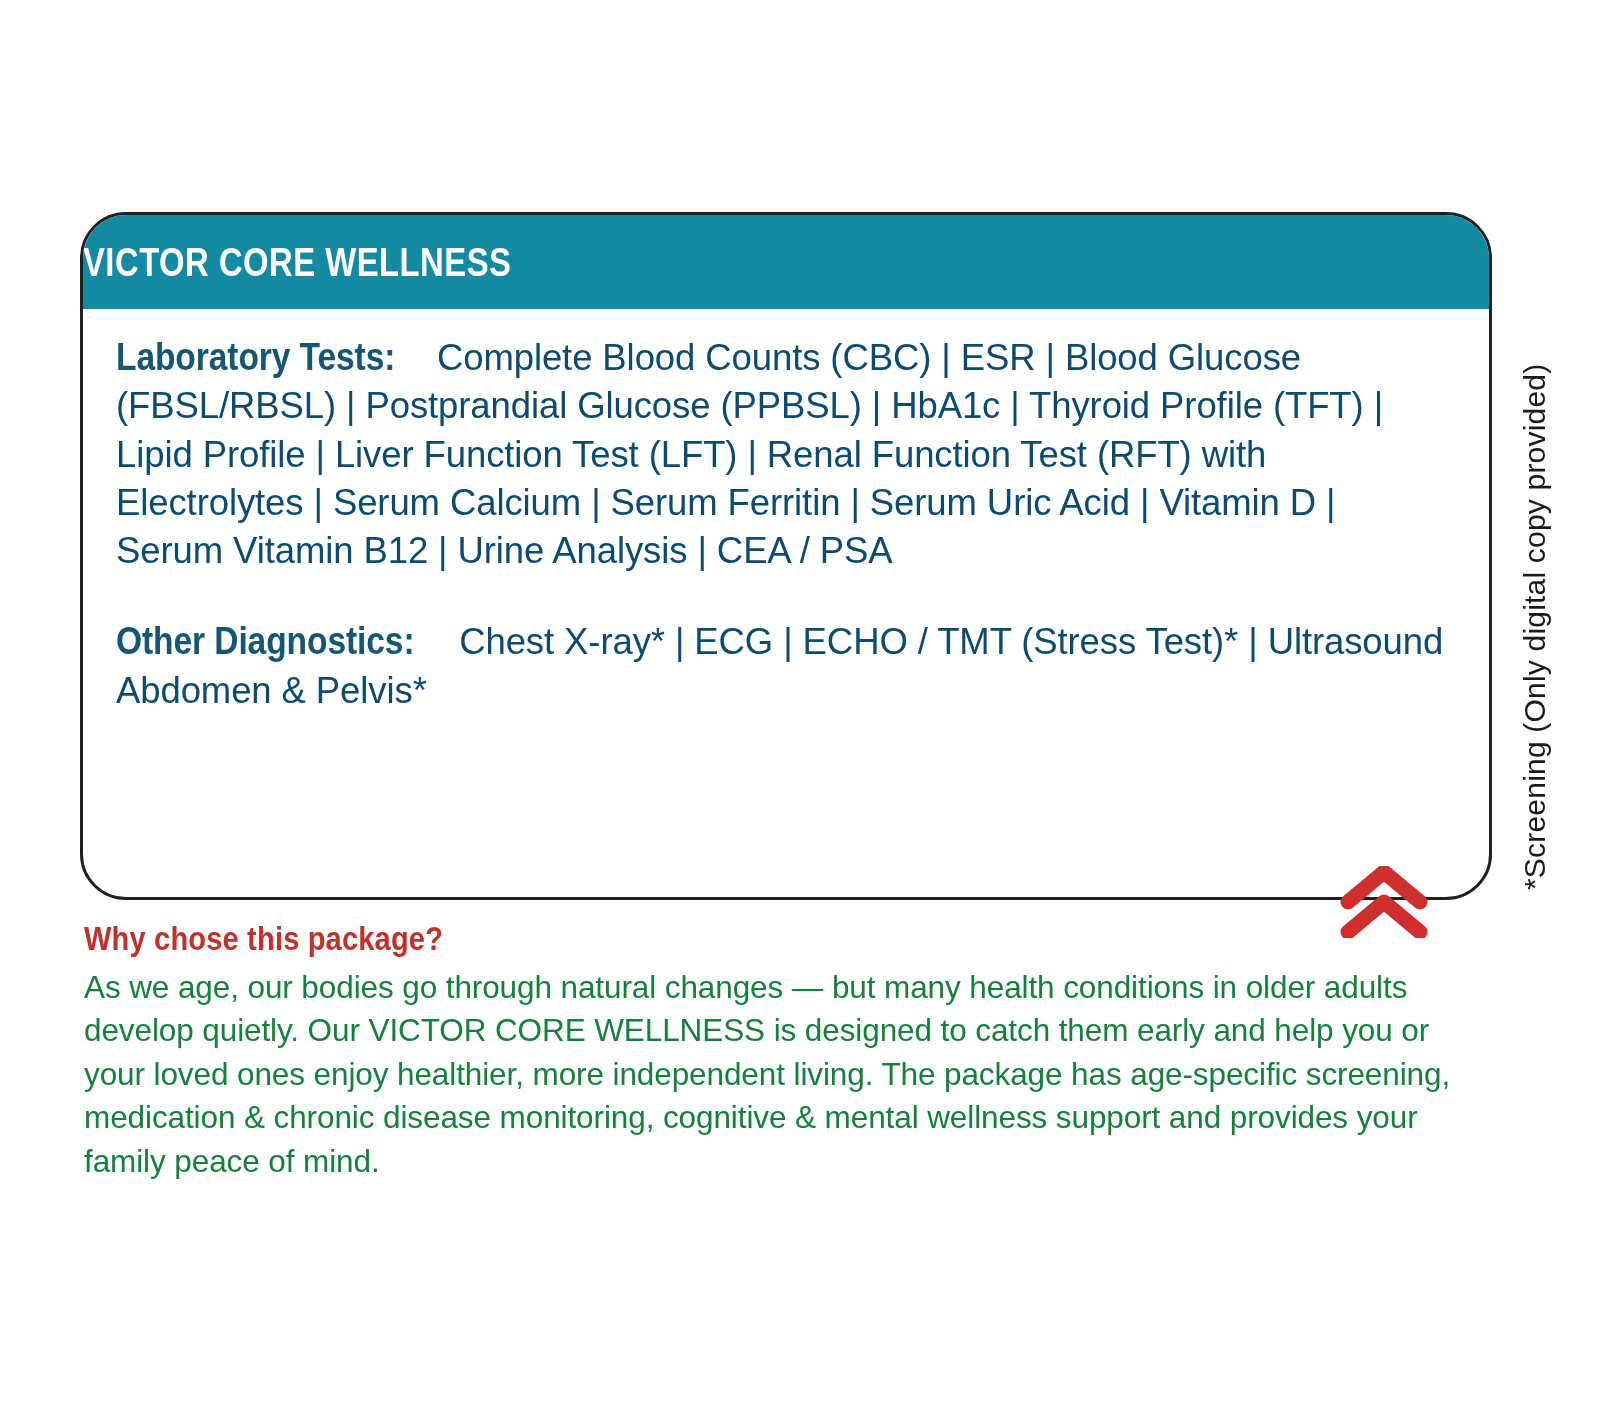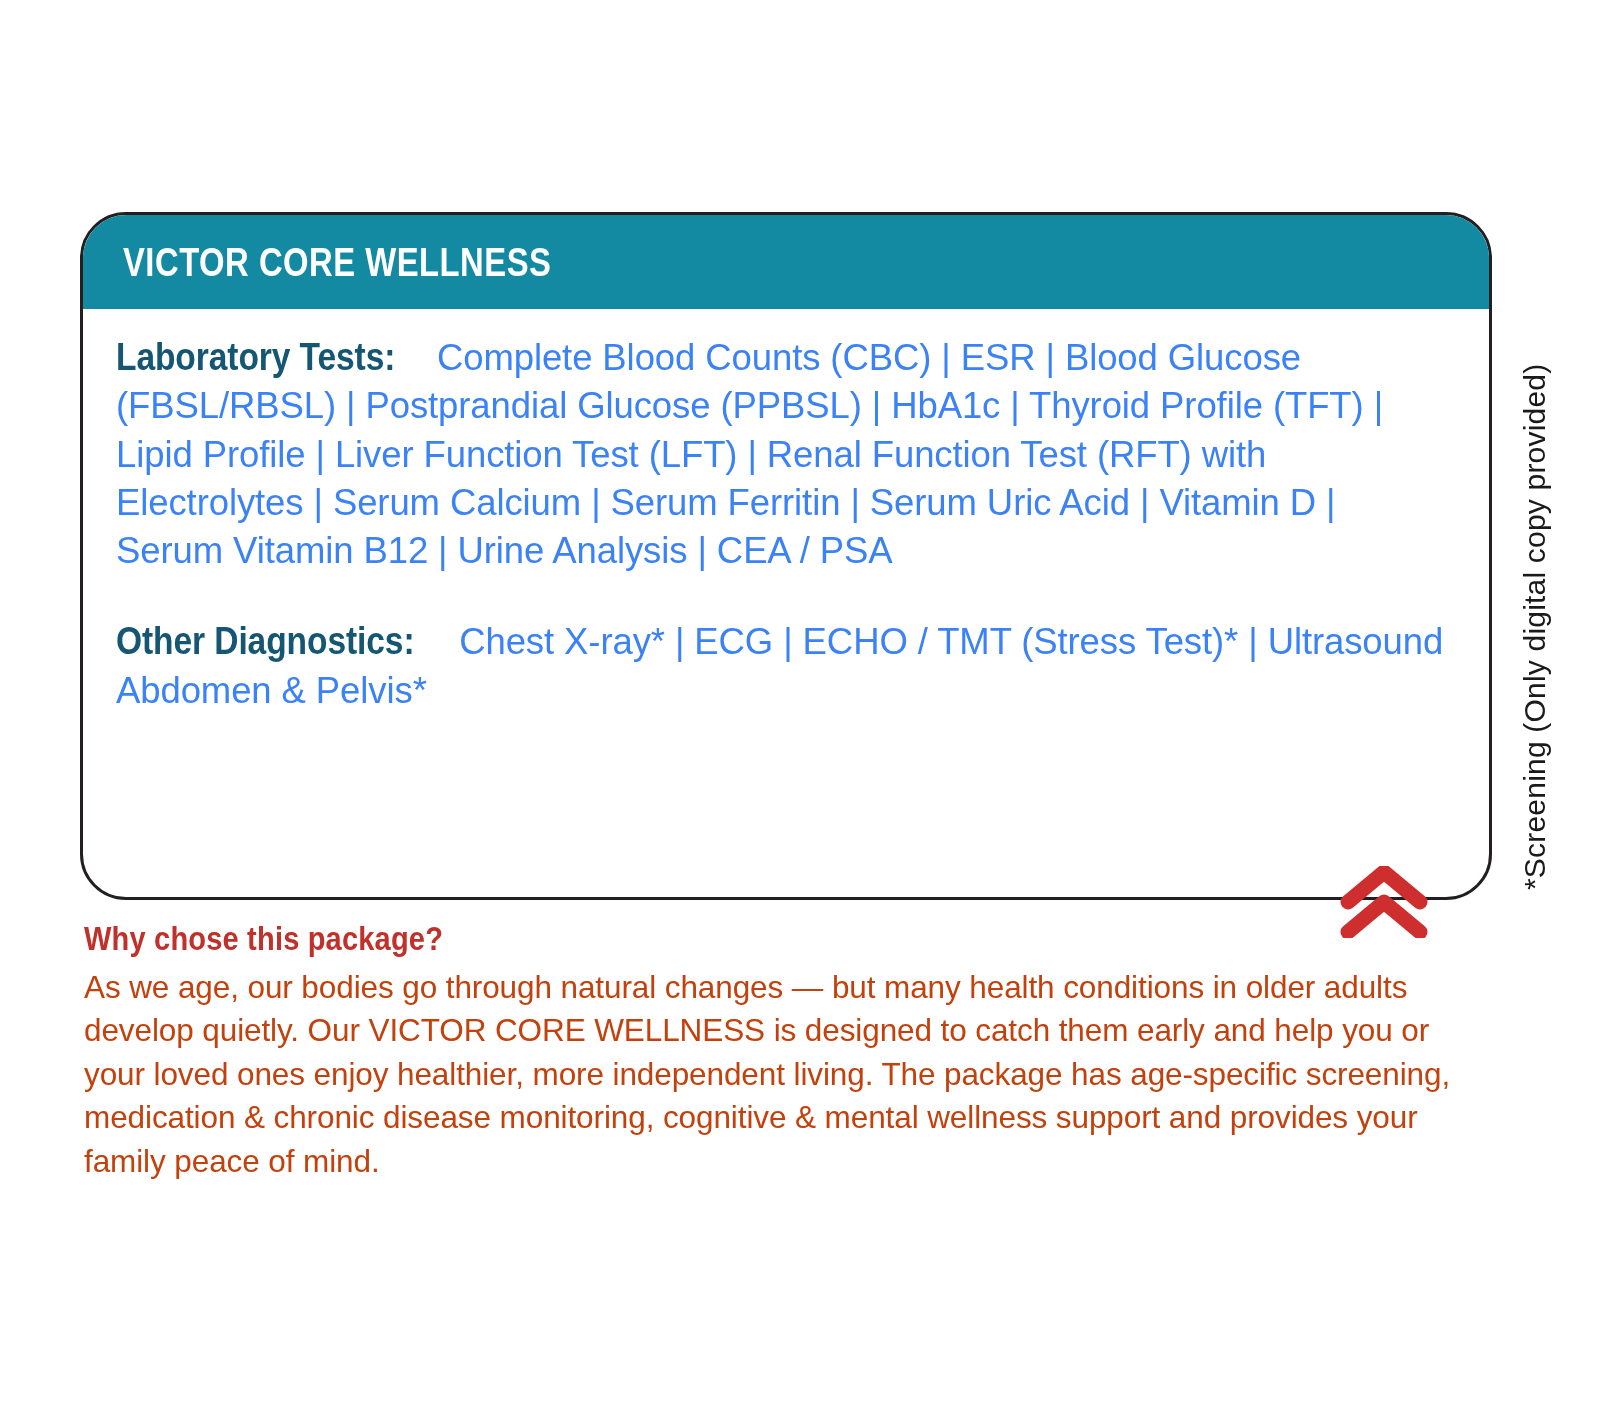--- a/index.html
+++ b/index.html
@@ -30,21 +30,20 @@
     border-radius: 46px;
     background: #ffffff;
     box-sizing: border-box;
     overflow: hidden;
   }
   .card-header {
     height: 94px;
     background: #1389a2;
     display: flex;
     align-items: center;
-    padding-left: 40px;
     box-sizing: border-box;
   }
   .card-title {
     color: #ffffff;
     font-family: "Liberation Sans Narrow", "Liberation Sans", sans-serif;
     font-weight: bold;
     font-size: 40px;
     letter-spacing: 0.6px;
     transform: scaleX(0.82);
     transform-origin: left center;
@@ -69,21 +68,21 @@
     color: #155672;
     font-weight: bold;
     font-size: 39px;
     transform: scaleX(0.86);
     display: inline-block;
     transform-origin: left bottom;
     margin-right: -0.10em;
     vertical-align: baseline;
   }
   .sec-text {
-    color: #3b82f6;
+    color: #0c4a6e;
   }
 
   
   .side-note {
     position: absolute;
     left: 1512px;
     top: 330px;
     width: 560px;
     height: 40px;
     transform: rotate(-90deg);
@@ -122,21 +121,21 @@
     color: #c0312b;
     font-family: "Liberation Sans Narrow", "Liberation Sans", sans-serif;
     font-weight: bold;
     font-size: 33px;
     letter-spacing: 0.2px;
     transform: scaleX(0.88);
     transform-origin: left center;
     margin-bottom: 8px;
   }
   .why-body {
-    color: #c2410c;
+    color: #15803d;
     font-family: "Liberation Sans Narrow", "Liberation Sans", sans-serif;
     font-size: 31.5px;
     line-height: 1.38;
     letter-spacing: -0.1px;
     max-width: 1400px;
   }
 </style>
 </head>
 <body>
 

